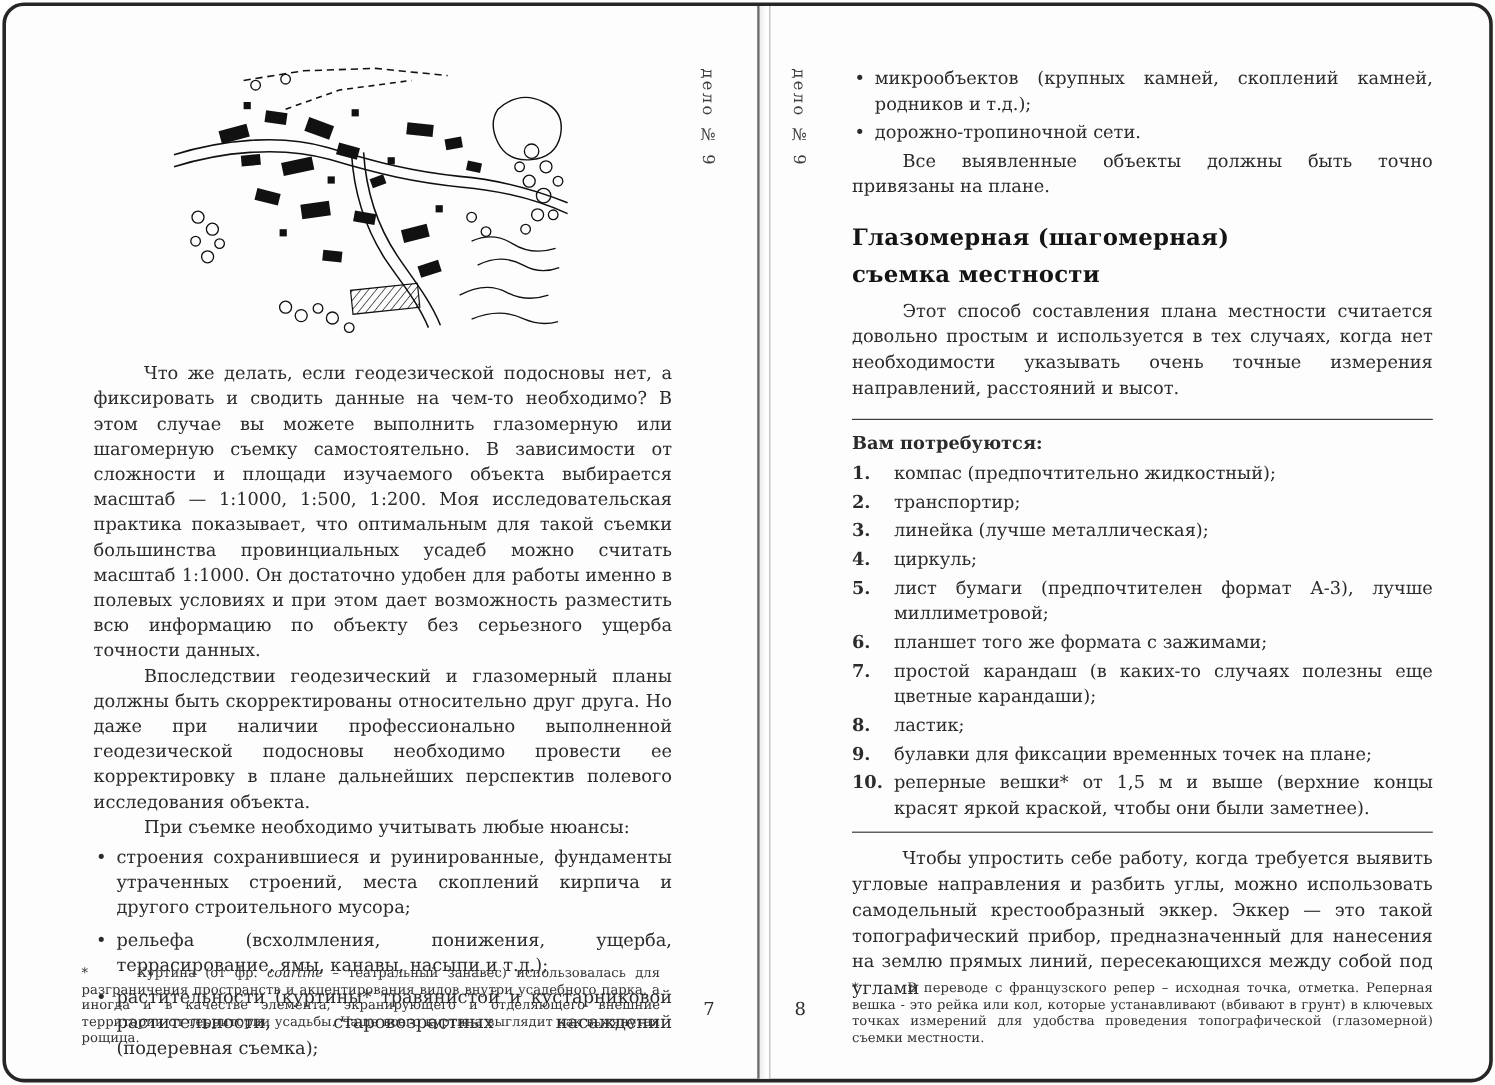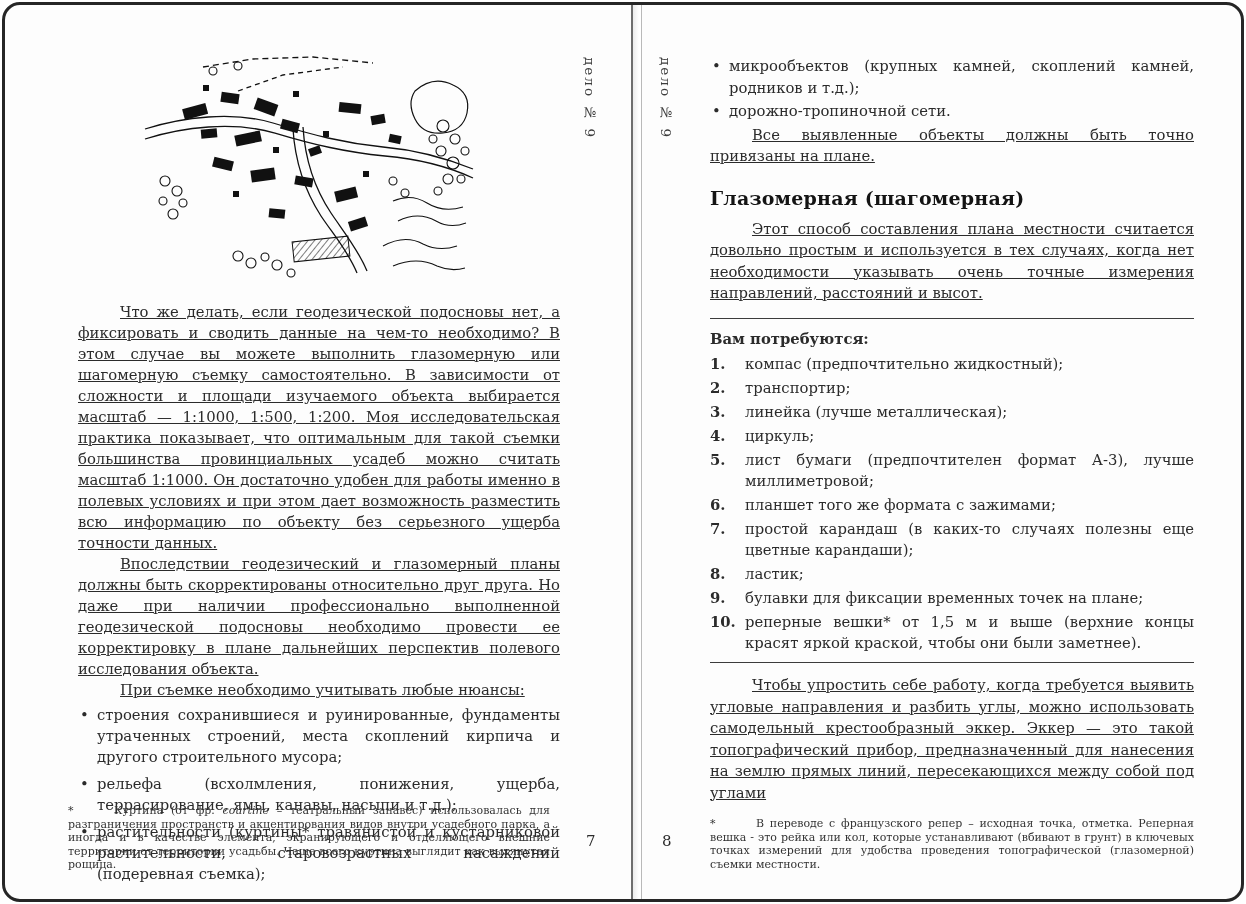--- a/index.html
+++ b/index.html
@@ -23,21 +23,21 @@
   }
   .vlabel-left  { left:577px; top:52px; }
   .vlabel-right { left:653px; top:52px; }
 
   .illus { position:absolute; left:138px; top:46px; width:332px; height:242px; }
 
   .bodycol { position:absolute; text-align:justify; }
   .left-body  { left:73px;  top:296px; width:482px; font-size:14.8px; line-height:21px; }
   .right-body { left:705px; top:50px;  width:484px; font-size:14.8px; line-height:21.5px; }
 
-  .para { text-indent:42px;text-decoration:underline; }
+  .para { text-indent:42px; }
   .para.sp { margin-bottom:4px; }
 
   .bullet { position:relative; padding-left:19px; margin-bottom:6px; }
   .right-body .bullet { margin-bottom:2px; }
   .bullet .bmark { position:absolute; left:2px; top:0; }
   .bullet .btext { display:block; text-align:justify; }
 
   .heading { margin-top:16px; font-size:19px; line-height:31px; font-weight:bold;
              color:#141414; letter-spacing:.2px; text-align:left; }
   .hline { display:block; }
@@ -191,20 +191,21 @@
     </div>
     <div class="bullet">
       <span class="bmark">•</span>
       <span class="btext">дорожно-тропиночной сети.</span>
     </div>
 
     <p class="para">Все выявленные объекты должны быть точно привязаны на плане.</p>
 
     <h1 class="heading">
       <span class="hline">Глазомерная (шагомерная)</span>
+      <span class="hline">съемка местности</span>
     </h1>
 
     <p class="para intro">Этот способ составления плана местности считается довольно простым и используется в тех случаях, когда нет необходимости указывать очень точные измерения направлений, расстояний и высот.</p>
 
     <div class="rule r1"></div>
 
     <p class="list-title">Вам потребуются:</p>
 
     <div class="numlist">
       <div class="numitem">

